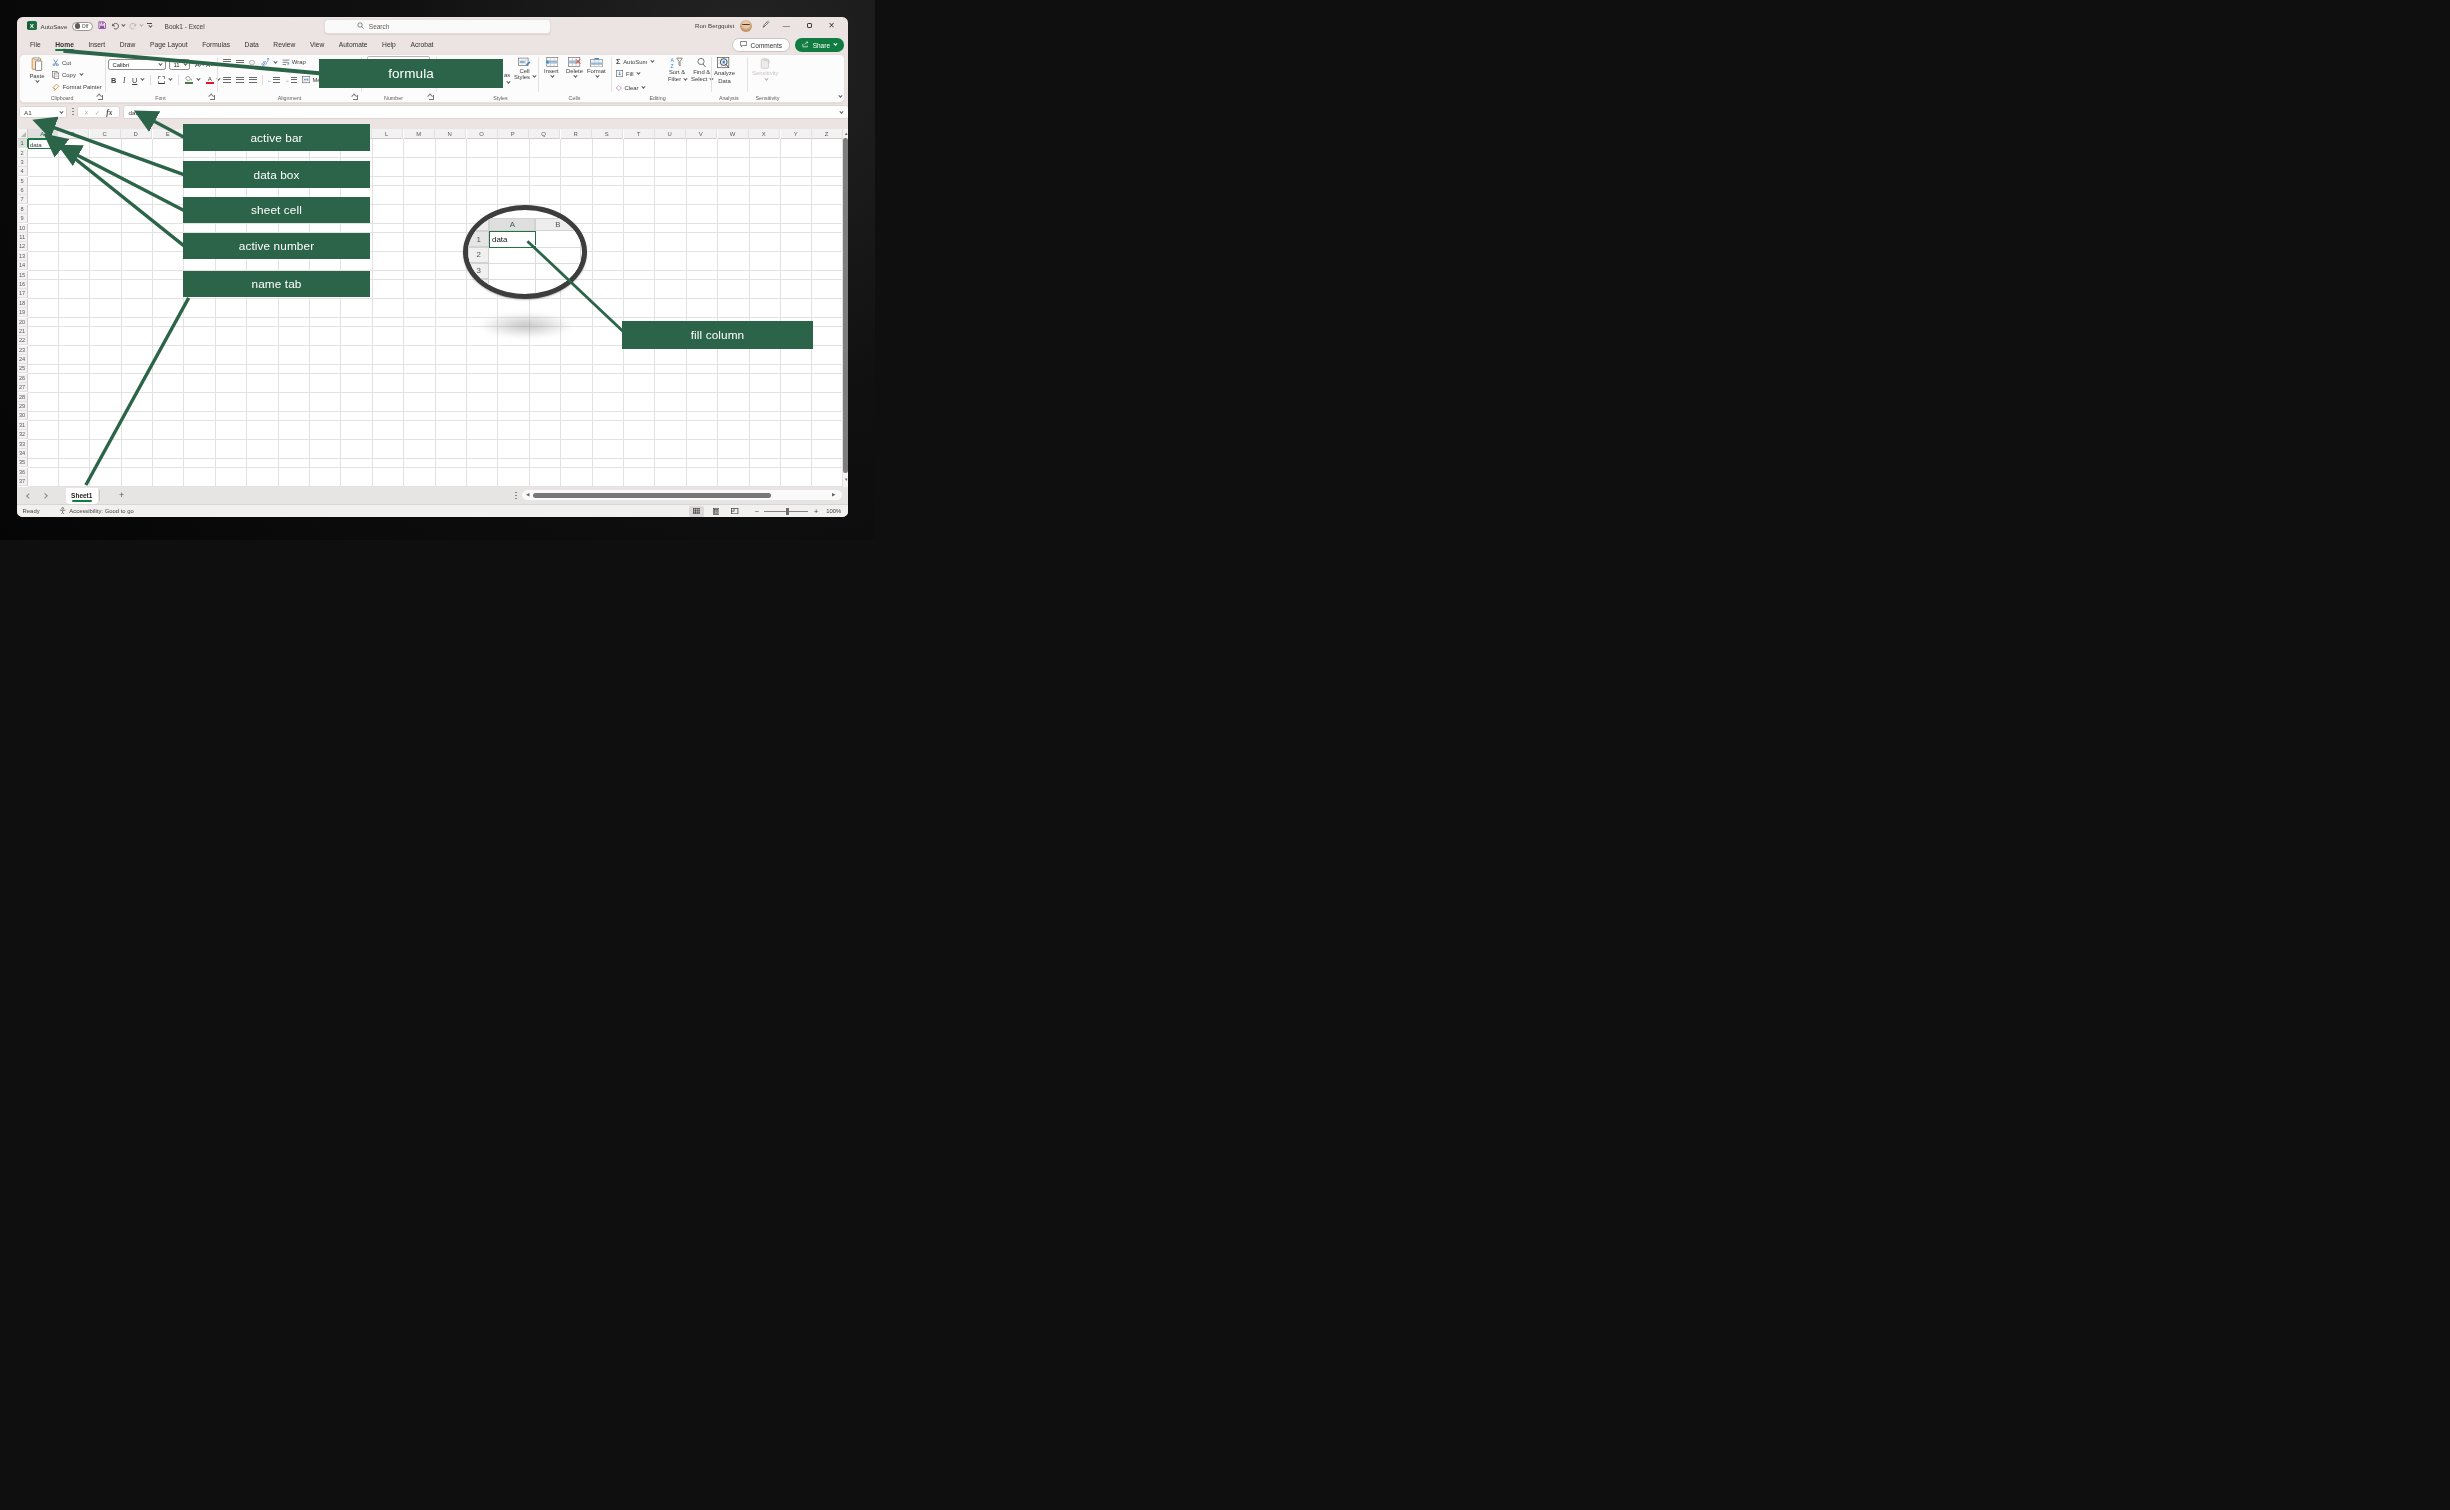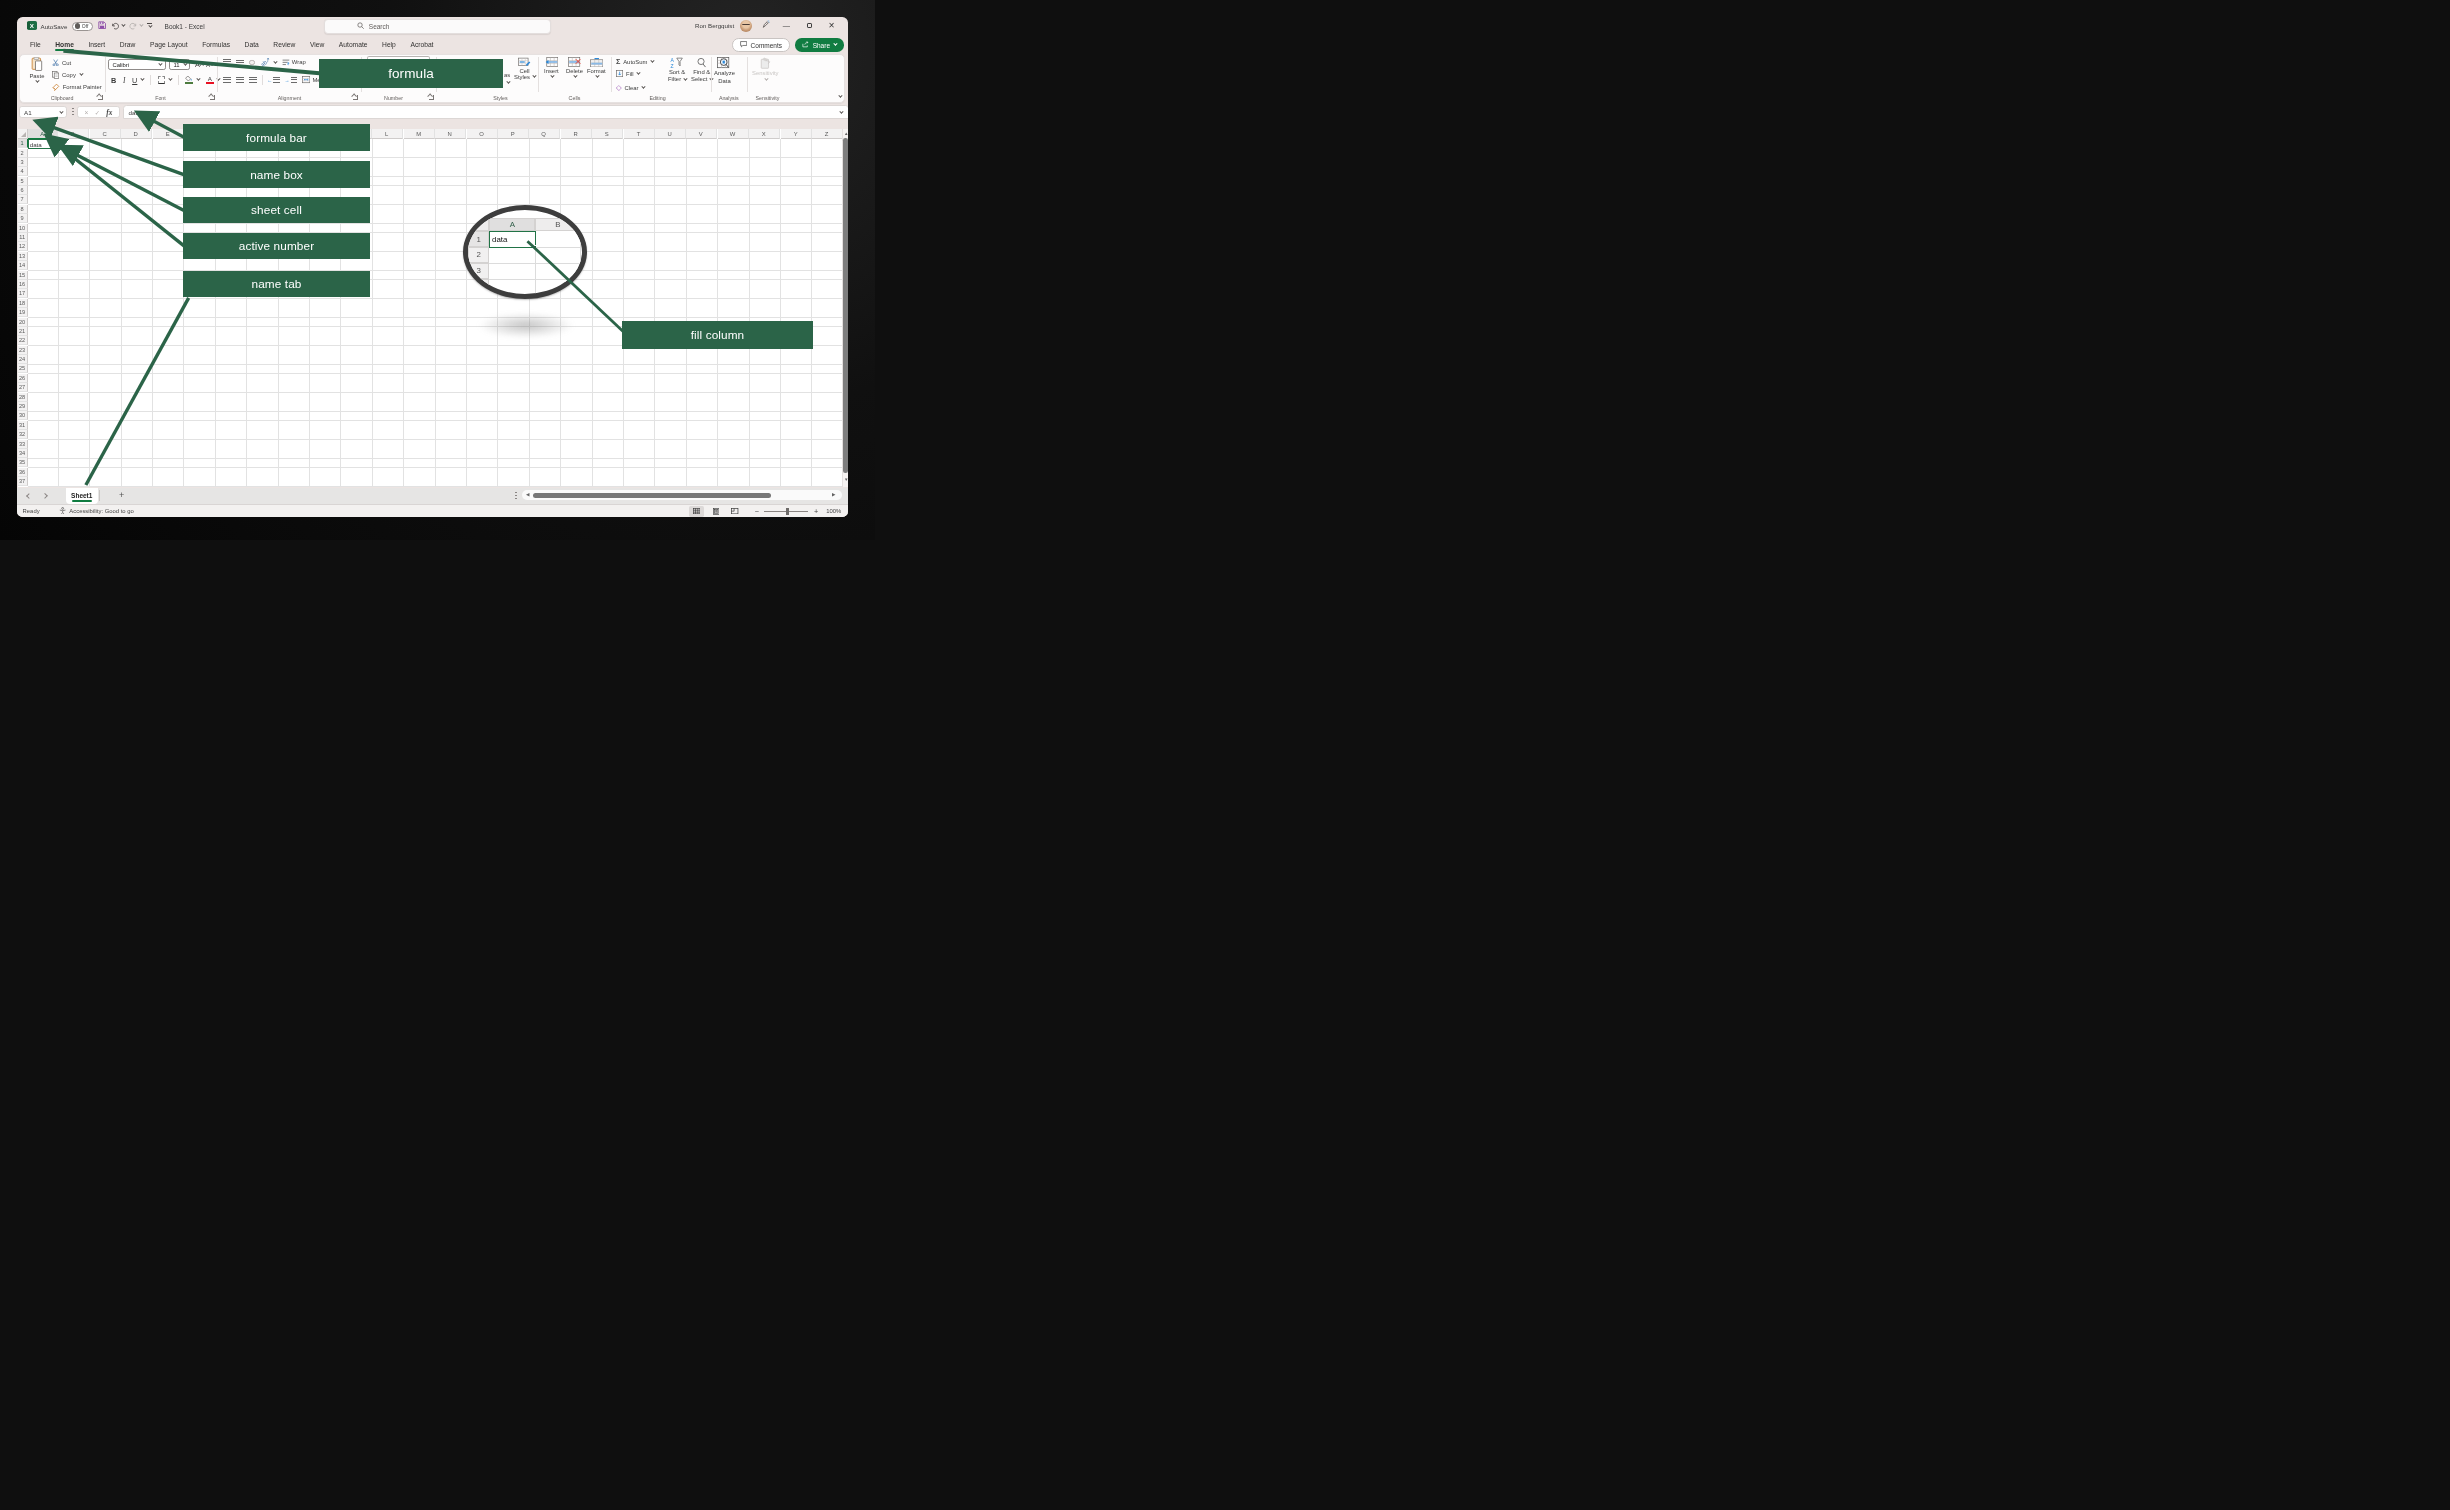--- a/index.html
+++ b/index.html
@@ -616,22 +616,22 @@
       </span>
       <span style="margin-left:12.4px;font-size:7.3px;color:#454545;">−</span>
       <span style="margin-left:5.6px;width:44px;height:1.1px;background:#8a8583;position:relative;">
         <span style="position:absolute;left:21.4px;top:-2.8px;width:2.8px;height:6.7px;background:#6d6a68;"></span>
       </span>
       <span style="margin-left:5.6px;font-size:7.3px;color:#454545;">+</span>
       <span style="margin-left:7.9px;margin-right:6.7px;">100%</span>
     </div>
 
     <div class="callout abs" style="left:302px;top:42px;width:184px;height:29px;font-size:13.5px;">formula</div>
-    <div class="callout abs" style="left:166px;top:107px;width:187px;height:27px;">formula bar</div>
-    <div class="callout abs" style="left:166px;top:144px;width:187px;height:27px;">name box</div>
+    <div class="callout abs" style="left:166px;top:107px;width:187px;height:27px;">active bar</div>
+    <div class="callout abs" style="left:166px;top:144px;width:187px;height:27px;">data box</div>
     <div class="callout abs" style="left:166px;top:180px;width:187px;height:26.4px;">sheet cell</div>
     <div class="callout abs" style="left:166px;top:216px;width:187px;height:26.4px;">active number</div>
     <div class="callout abs" style="left:166px;top:254px;width:187px;height:26.4px;">name tab</div>
     <div class="callout abs" style="left:605px;top:304px;width:191px;height:28px;">fill column</div>
 
     <div class="abs shadow-blob"></div>
 
     <div class="abs inset">
       <div class="hdr" style="left:0;top:7.9px;width:21.4px;height:13.5px;"></div>
       <div class="hdr" style="left:21.4px;top:7.9px;width:46px;height:13.5px;background:#e0dfdf;color:#2f5e48;">A</div>

